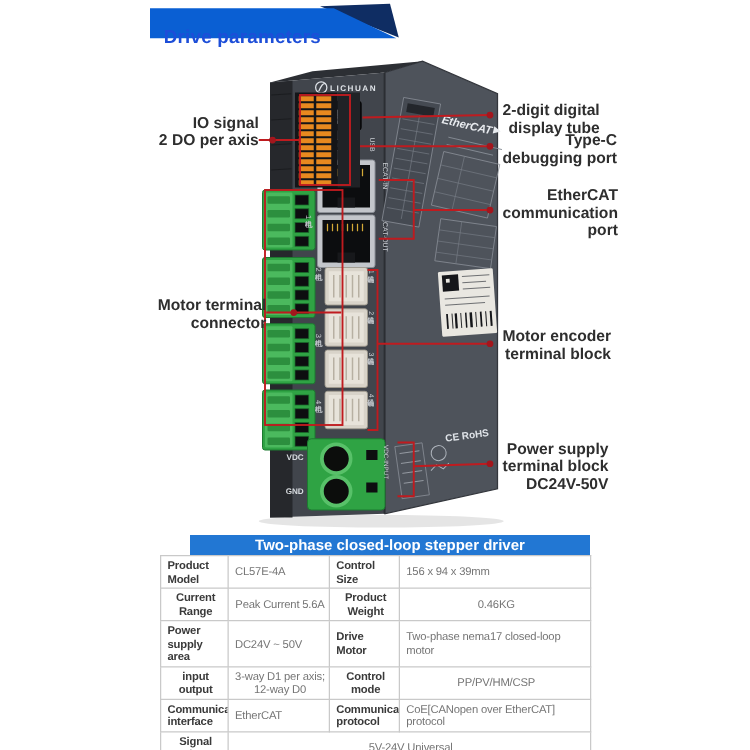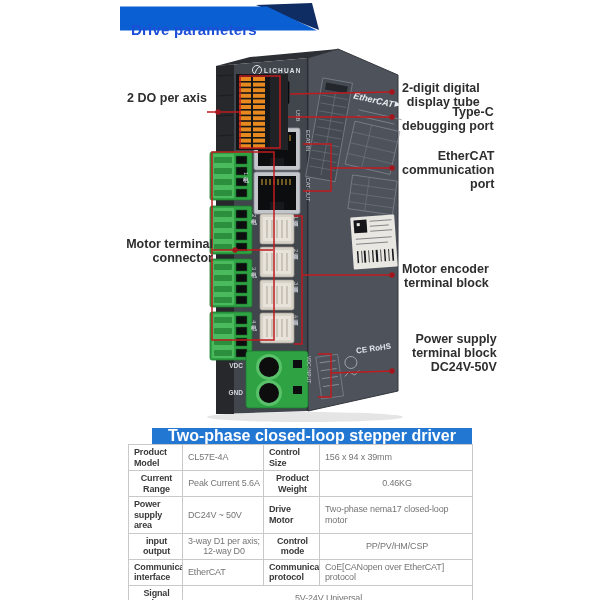--- a/index.html
+++ b/index.html
@@ -6,25 +6,25 @@
   body{width:600px;height:600px;position:relative;background:#ffffff;overflow:hidden;
        font-family:"Liberation Sans",sans-serif;}
   #stage{position:absolute;left:0;top:0;width:600px;height:600px;}
   .banner-title{position:absolute;left:131px;top:9px;z-index:3;color:#1d4ed8;
       font-size:15px;font-weight:700;letter-spacing:.2px;margin-top:12px;}
   .note{position:absolute;z-index:3;color:#2e2e2e;font-size:12.5px;line-height:14px;font-weight:600;}
   .note.right{left:402px;text-align:right;}
   .note.l1{left:90px;width:117px;text-align:right;top:91px;}
   .note.l2{left:96px;width:117px;text-align:right;top:237px;}
   .note.r1{top:81px;} .note.r2{top:105px;} .note.r3{top:149px;}
-  .note.r4{top:262px;} .note.r5{top:332px;margin-left:10px;}
+  .note.r4{top:262px;} .note.r5{top:352px;}
   
   #spec{position:absolute;left:128px;top:428px;width:344px;z-index:3;}
   #spec .hdr{height:16px;line-height:16px;background:#2277d3;color:#fff;text-align:center;
-      font-size:16px;font-weight:700;margin-left:24px;}
+      font-size:12px;font-weight:700;margin-left:24px;}
   #spec table{border-collapse:collapse;width:344px;table-layout:fixed;background:#fff;}
   #spec td{border:1px solid #c9c9c9;font-size:9px;line-height:10.5px;vertical-align:middle;
       padding:2px 3px 2px 5px;letter-spacing:-0.15px;overflow:hidden;}
   #spec td.k{color:#3a3a3a;font-weight:700;}
   #spec td.v{color:#757575;font-weight:400;}
   #spec col.c0{width:54px;} #spec col.c1{width:81px;}
   #spec col.c2{width:56px;} #spec col.c3{width:153px;}
   #spec tr.h21{height:21px;} #spec tr.h19{height:19px;text-align:center;}
 </style>
 </head>
@@ -398,20 +398,21 @@
       <polyline points="318,354 331,354 331,397 318,397"></polyline>
       <line x1="331" y1="373" x2="392" y2="371"></line>
       <circle cx="392" cy="371" r="2.7" fill="#a3161d" stroke="none"></circle>
     </g>
   </g>
 </svg>
 
 <div class="banner-title">Drive parameters</div>
 
 <div class="note l1">
+  <div>IO signal</div>
   <div>2 DO per axis</div>
 </div>
 <div class="note l2">
   <div>Motor terminal</div>
   <div>connector</div>
 </div>
 <div class="note right r1">
   <div>2-digit digital</div>
   <div>display tube</div>
 </div>

